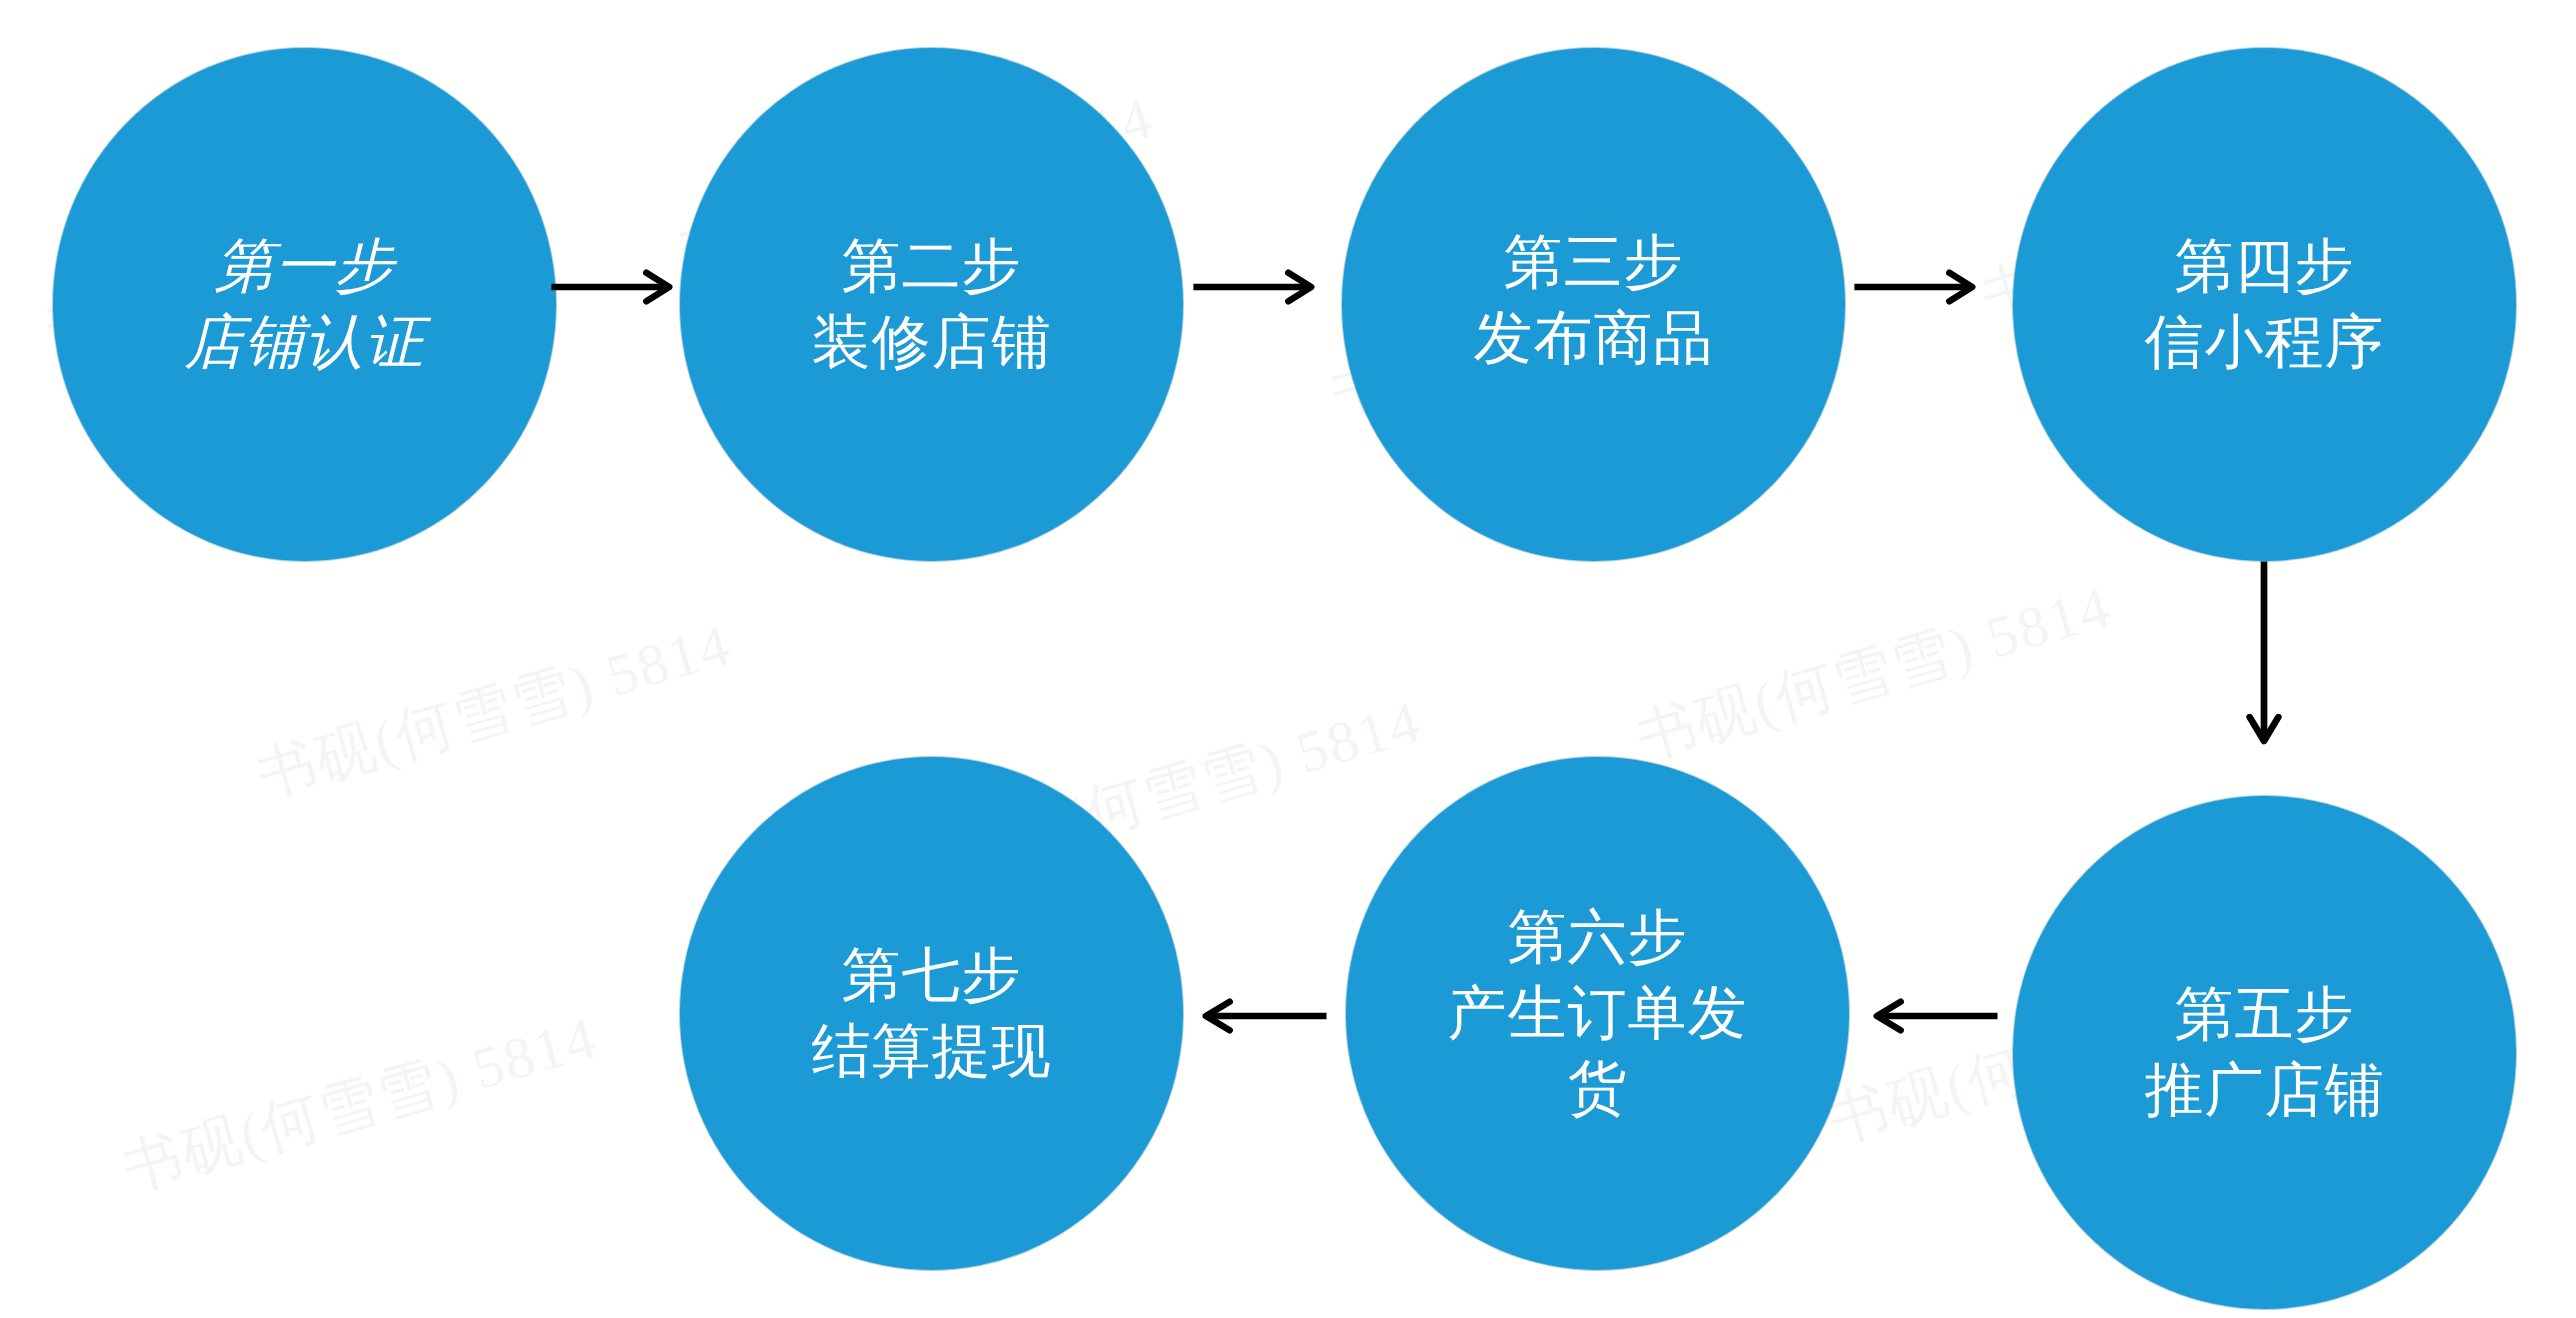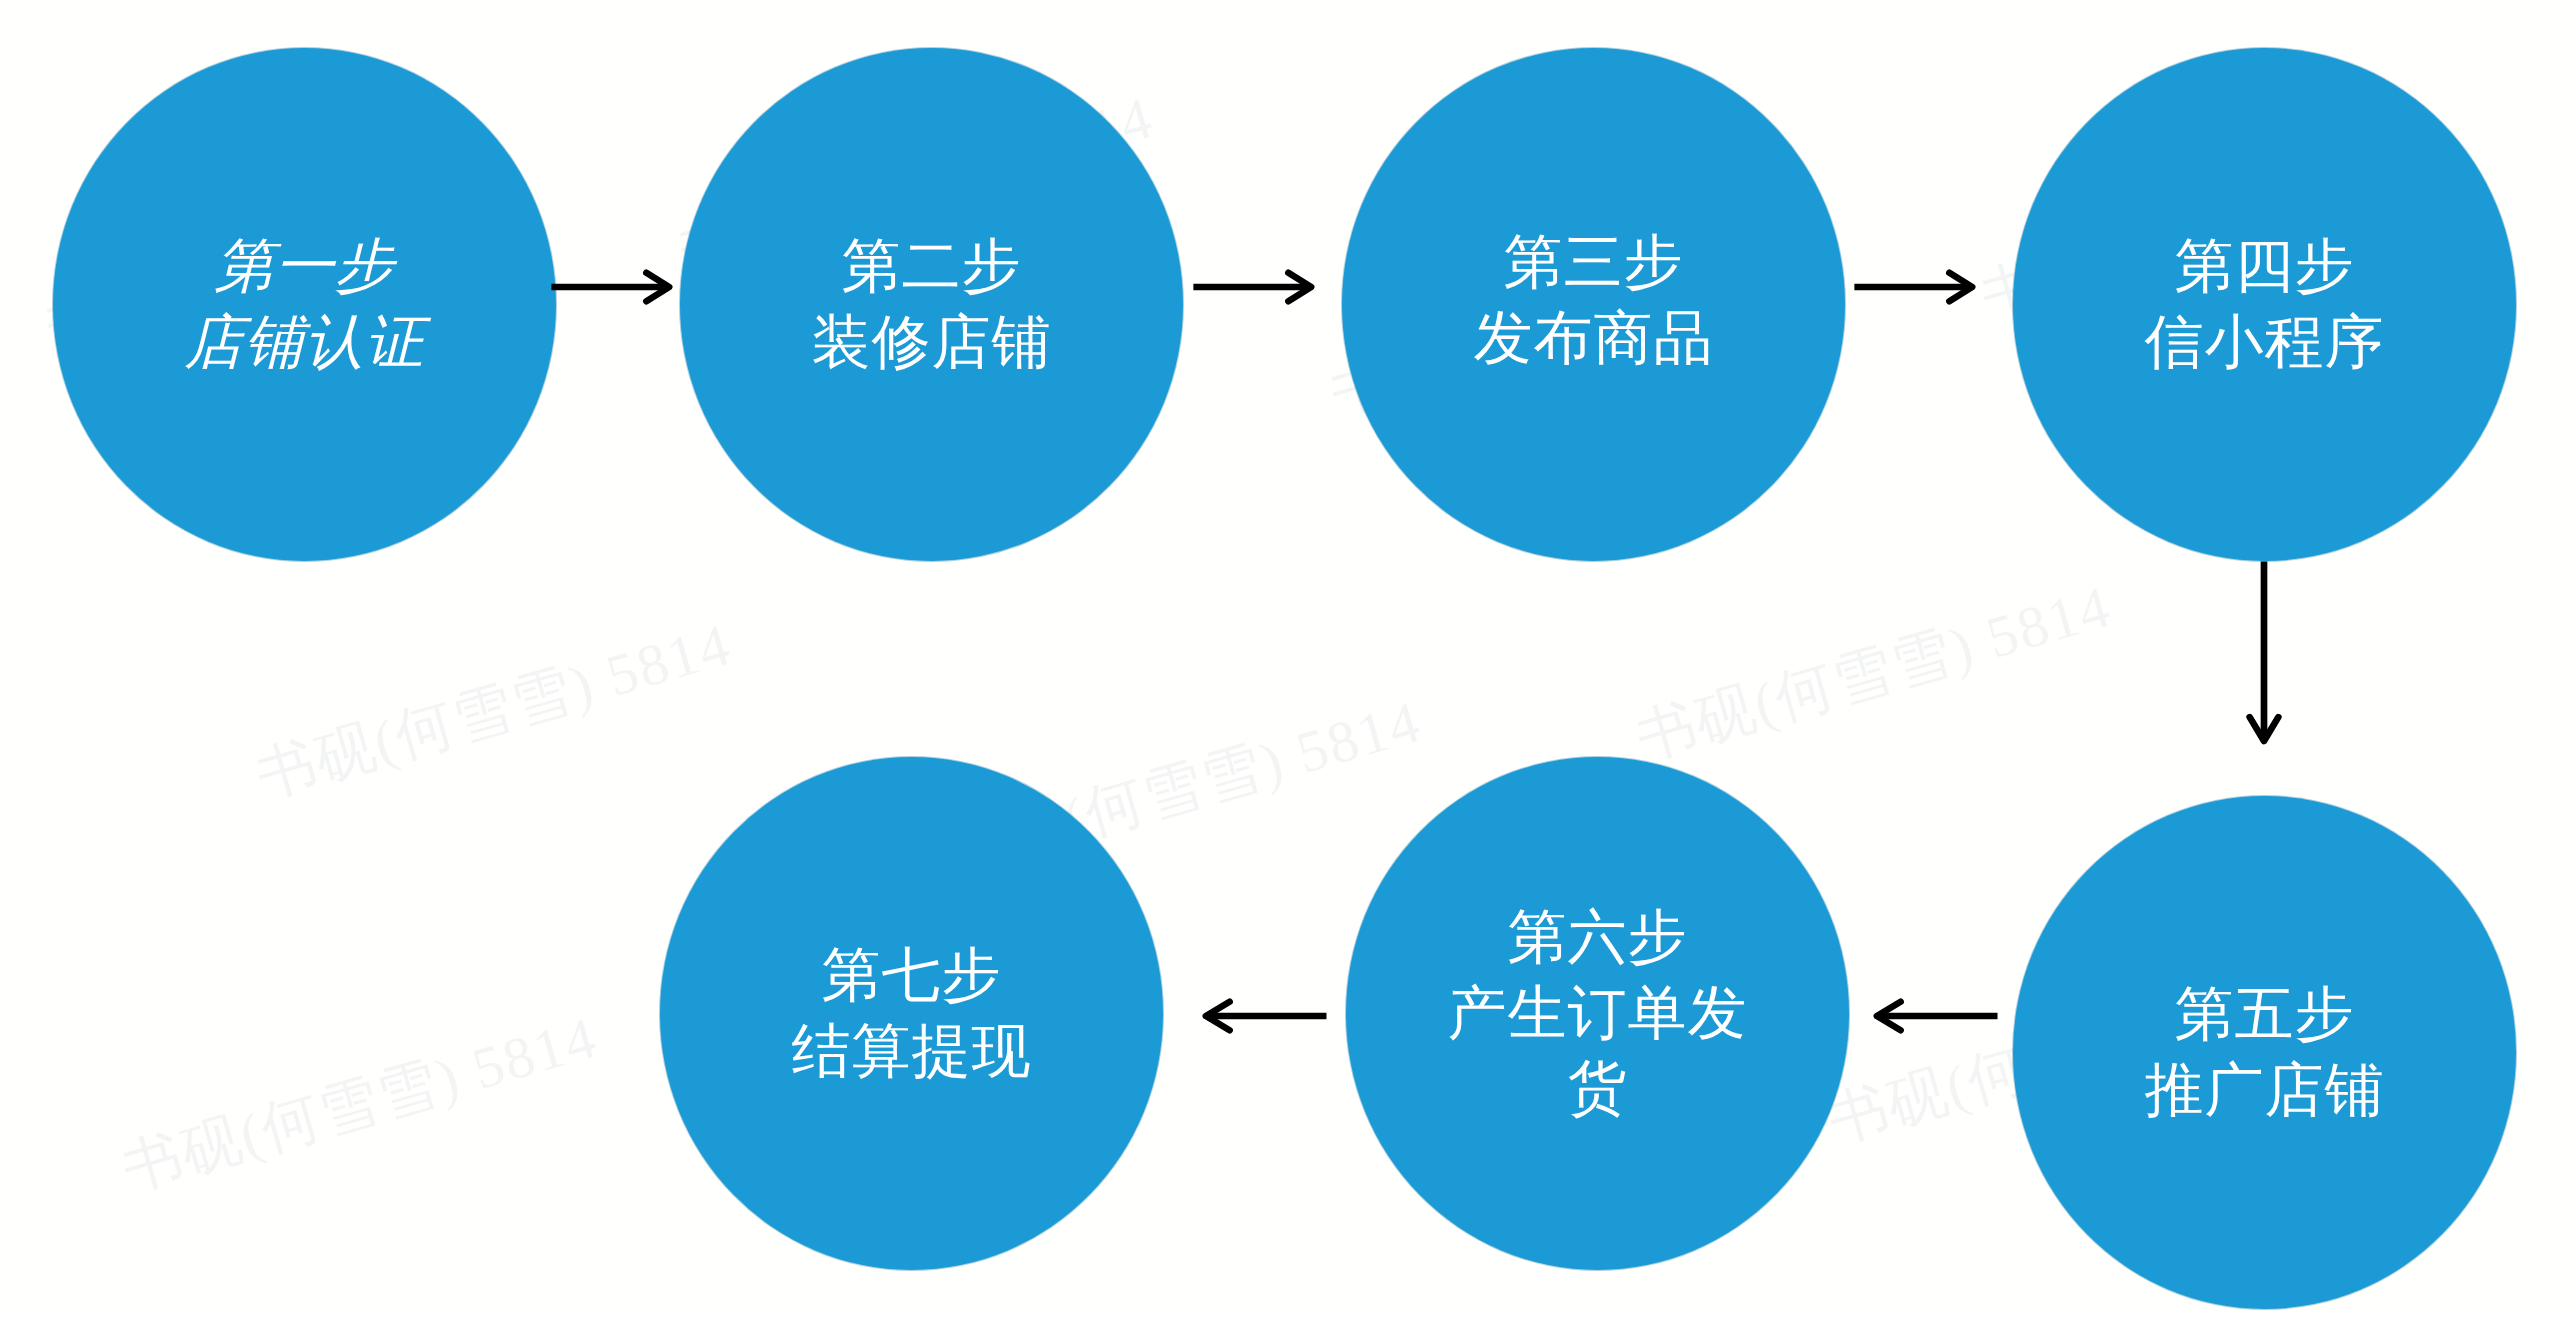--- a/index.html
+++ b/index.html
@@ -151,19 +151,19 @@
     <div class="line">第五步</div>
     <div class="line">推广店铺</div>
   </div>
 
   <div class="node" style="left:1346px; top:757px; width:503px; height:513px;">
     <div class="line">第六步</div>
     <div class="line">产生订单发</div>
     <div class="line">货</div>
   </div>
 
-  <div class="node" style="left:660px; top:757px; width:503px; height:513px;">
+  <div class="node" style="left:680px; top:757px; width:503px; height:513px;">
     <div class="line">第七步</div>
     <div class="line">结算提现</div>
   </div>
 
 </div>
 
 
 </body></html>

